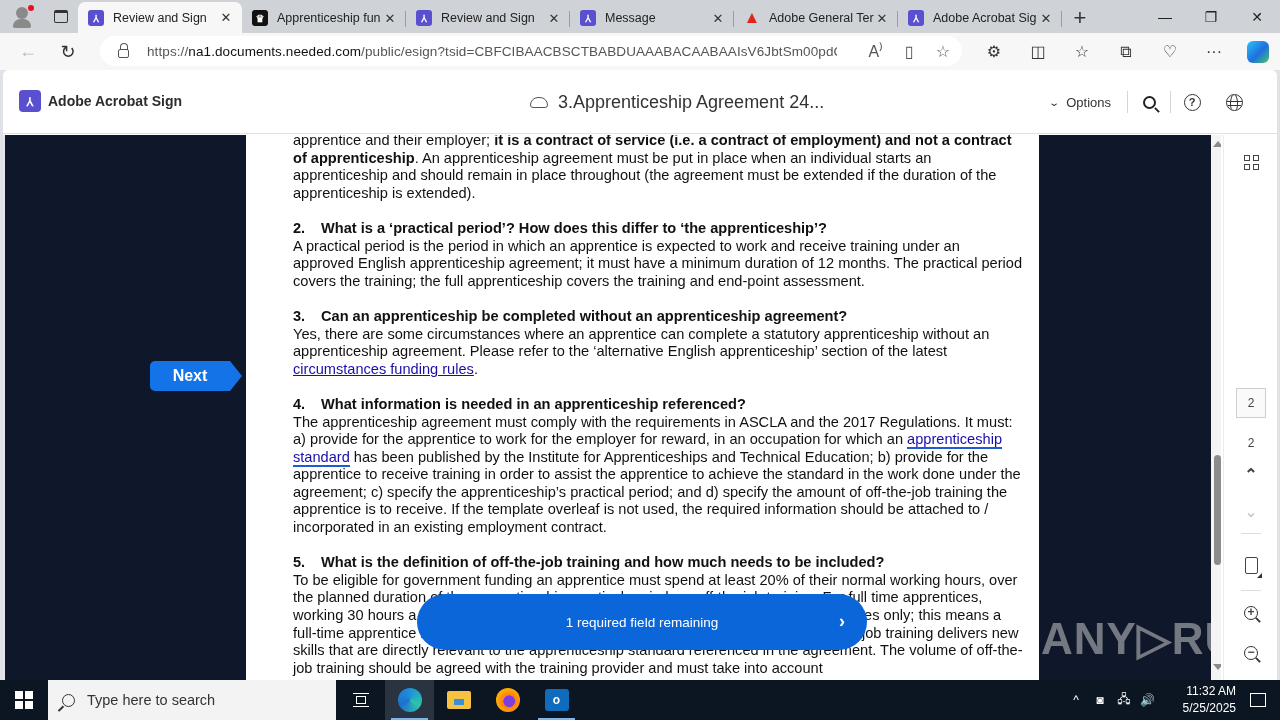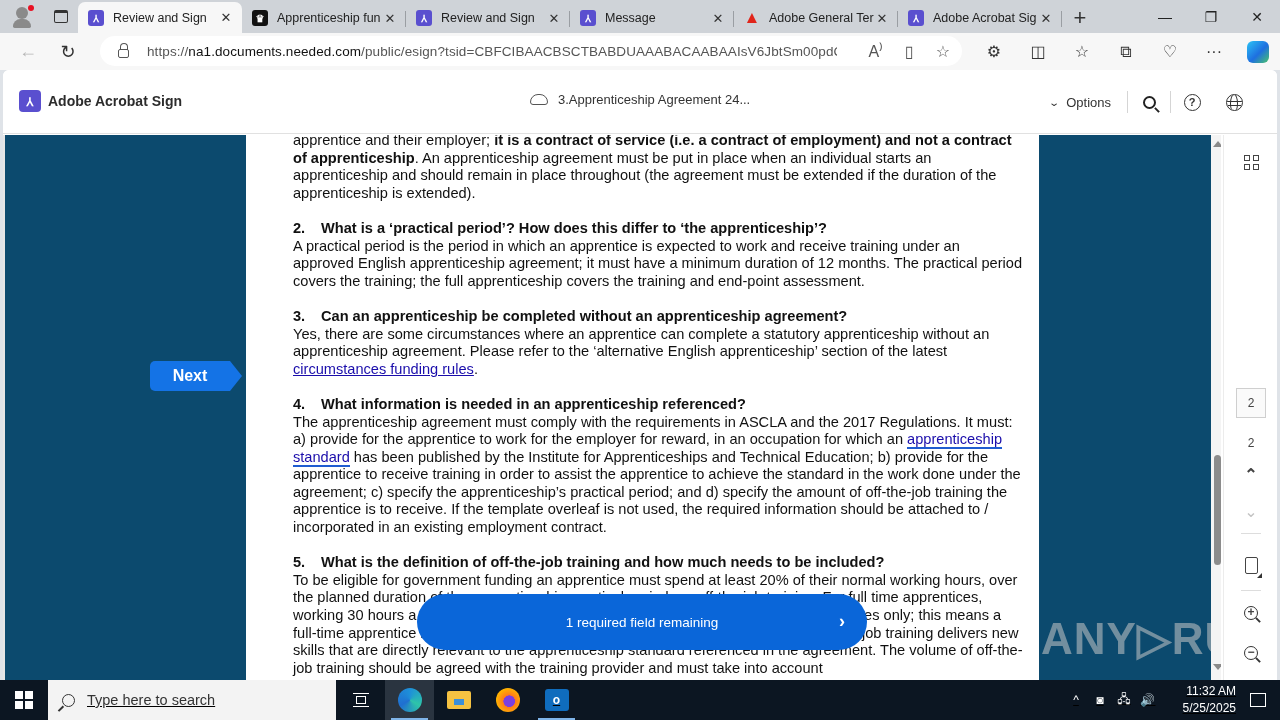--- a/index.html
+++ b/index.html
@@ -40,36 +40,36 @@
   .toolbar-icons { position: absolute; left: 972px; top: 0; height: 37px; display: flex; align-items: center; }
   .toolbar-icons .ti { width: 44px; height: 32px; display: flex; align-items: center; justify-content: center; font-size: 16px; color: #333; }
   .copilot { width: 22px; height: 22px; border-radius: 6px; background: linear-gradient(135deg, #2bc3f5, #1e6fe0 55%, #4ac46b); }
 
   
   .appframe { position: absolute; left: 3px; top: 70px; width: 1274px; height: 610px; background: #fff; border-radius: 6px 6px 0 0; overflow: hidden; }
   .apphdr { position: absolute; left: 0; top: 0; width: 1274px; height: 64px; background: #fff; border-bottom: 1px solid #e1e1e1; }
   .brand { position: absolute; left: 16px; top: 20px; display: flex; align-items: center; }
   .brand .logo { width: 22px; height: 22px; background: #5a4fcf; border-radius: 4px; margin-right: 7px; color: #fff; font-size: 12px; display: flex; align-items: center; justify-content: center; font-weight: bold; }
   .brand .name { font-size: 14px; font-weight: bold; color: #2c2c2c; }
-  .doctitle { position: absolute; left: 527px; top: 22px; display: flex; align-items: center; font-size: 13px; color: #333; }
+  .doctitle { position: absolute; left: 527px; top: 22px; display: flex; align-items: center; font-size: 18px; color: #333; }
   .doctitle .cloud { width: 18px; height: 11px; border: 1.5px solid #555; border-radius: 8px 8px 3px 3px; margin-right: 10px; }
   .hdr-right { position: absolute; right: 22px; top: 18px; display: flex; align-items: center; height: 28px; }
   .options { display: flex; align-items: center; font-size: 13px; color: #333; padding-right: 16px; }
   .options .chev { font-size: 10px; margin-right: 8px; transform: scaleX(1.4); }
   .vsep { width: 1px; height: 22px; background: #d5d5d5; }
   .hicon { width: 42px; height: 28px; display: flex; align-items: center; justify-content: center; color: #333; font-size: 16px; }
   .searchicon { width: 13px; height: 13px; border: 2px solid #222; border-radius: 50%; position: relative; }
   .searchicon::after { content: ""; position: absolute; width: 2px; height: 6px; background: #222; left: 11px; top: 9px; transform: rotate(-45deg); }
   .helpicon { width: 17px; height: 17px; border: 1.5px solid #333; border-radius: 50%; font-size: 11px; display: flex; align-items: center; justify-content: center; font-weight: bold; }
   .globeicon { width: 17px; height: 17px; border: 1.5px solid #333; border-radius: 50%; position: relative; overflow: hidden; }
   .globeicon::before { content: ""; position: absolute; left: 3px; top: -1px; width: 6px; height: 17px; border: 1.2px solid #333; border-radius: 50%; }
   .globeicon::after { content: ""; position: absolute; left: 0; top: 6px; width: 17px; height: 3px; border-top: 1.2px solid #333; border-bottom: 1.2px solid #333; }
 
   
-  .docarea { position: absolute; left: 0; top: 65px; width: 1218px; height: 545px; background: #0c4a6e; overflow: hidden; border-left: 2px solid #e6e6e6; }
+  .docarea { position: absolute; left: 0; top: 65px; width: 1218px; height: 545px; background: #0f172a; overflow: hidden; border-left: 2px solid #e6e6e6; }
   .page { position: absolute; left: 241px; top: 0; width: 793px; height: 600px; background: #fff; }
   .pagetext { position: absolute; left: 47px; top: -3px; width: 730px; font-family: "Liberation Sans", sans-serif; font-size: 14.6px; line-height: 17.6px; color: #111; }
   .pagetext p { margin-bottom: 17.6px; }
   .pagetext .q { font-weight: bold; }
   .pagetext .q .num { display: inline-block; width: 28px; }
   .pagetext a { color: #1a0dab; text-decoration: underline; }
   .pagetext a.field { border-bottom: 2px solid #1f5cd1; text-decoration: none; color: #1a0dab; }
 
   .nextbtn { position: absolute; left: 145px; top: 226px; width: 80px; height: 30px; background: #1473e6; color: #fff; font-size: 16px; font-weight: bold; display: flex; align-items: center; justify-content: center; border-radius: 5px 0 0 5px; }
   .nextbtn::after { content: ""; position: absolute; right: -12px; top: 0; border-top: 15px solid transparent; border-bottom: 15px solid transparent; border-left: 12px solid #1473e6; }
@@ -91,21 +91,21 @@
   .grid4 { display: grid; grid-template-columns: 6px 6px; gap: 3px; }
   .grid4 span { width: 6px; height: 6px; border: 1.5px solid #444; }
   .pagebox { width: 30px; height: 30px; border: 1px solid #cfcfcf; font-size: 12px; display: flex; align-items: center; justify-content: center; background: #fafafa; }
   .railsep { position: absolute; left: 17px; width: 20px; height: 1px; background: #ddd; }
   .docicon { width: 13px; height: 17px; border: 1.6px solid #444; border-radius: 2px; position: relative; }
   .docicon::after { content: ""; position: absolute; right: -5px; bottom: -5px; border-left: 5px solid transparent; border-bottom: 5px solid #333; }
   .zoomicon { width: 14px; height: 14px; border: 1.8px solid #333; border-radius: 50%; position: relative; font-size: 12px; line-height: 10px; text-align: center; font-weight: bold; }
   .zoomicon::after { content: ""; position: absolute; width: 2px; height: 6px; background: #333; left: 12px; top: 10px; transform: rotate(-45deg); }
 
   
-  .taskbar { position: absolute; left: 0; top: 680px; width: 1280px; height: 40px; background: #0c1622; display: flex; align-items: center; text-decoration: underline; }
+  .taskbar { position: absolute; left: 0; top: 680px; width: 1280px; height: 40px; background: #0c1622; display: flex; align-items: center; }
   .startbtn { width: 48px; height: 40px; display: flex; align-items: center; justify-content: center; }
   .winlogo { display: grid; grid-template-columns: 8px 8px; gap: 1.5px; }
   .winlogo span { width: 8px; height: 8px; background: #fff; }
   .tsearch { width: 288px; height: 40px; background: #f3f3f3; display: flex; align-items: center; padding-left: 14px; font-size: 14.5px; color: #333; }
   .tsearch .mag { width: 13px; height: 13px; border: 1.6px solid #333; border-radius: 50%; margin-right: 12px; position: relative; }
   .tsearch .mag::after { content: ""; position: absolute; width: 1.6px; height: 7px; background: #333; left: -3px; top: 10px; transform: rotate(45deg); }
   .tbicon { width: 49px; height: 40px; display: flex; align-items: center; justify-content: center; position: relative; }
   .tbicon.active { background: #2a3440; }
   .tbicon.active::after, .tbicon.running::after { content: ""; position: absolute; bottom: 0; left: 6px; right: 6px; height: 2px; background: #7fb4e8; }
   .edge { width: 24px; height: 24px; border-radius: 50%; background: conic-gradient(#1e90d9, #2ec5a8, #1f6fd1, #1e90d9); }

